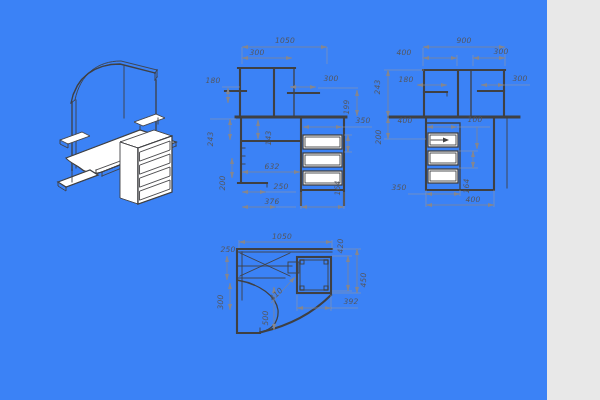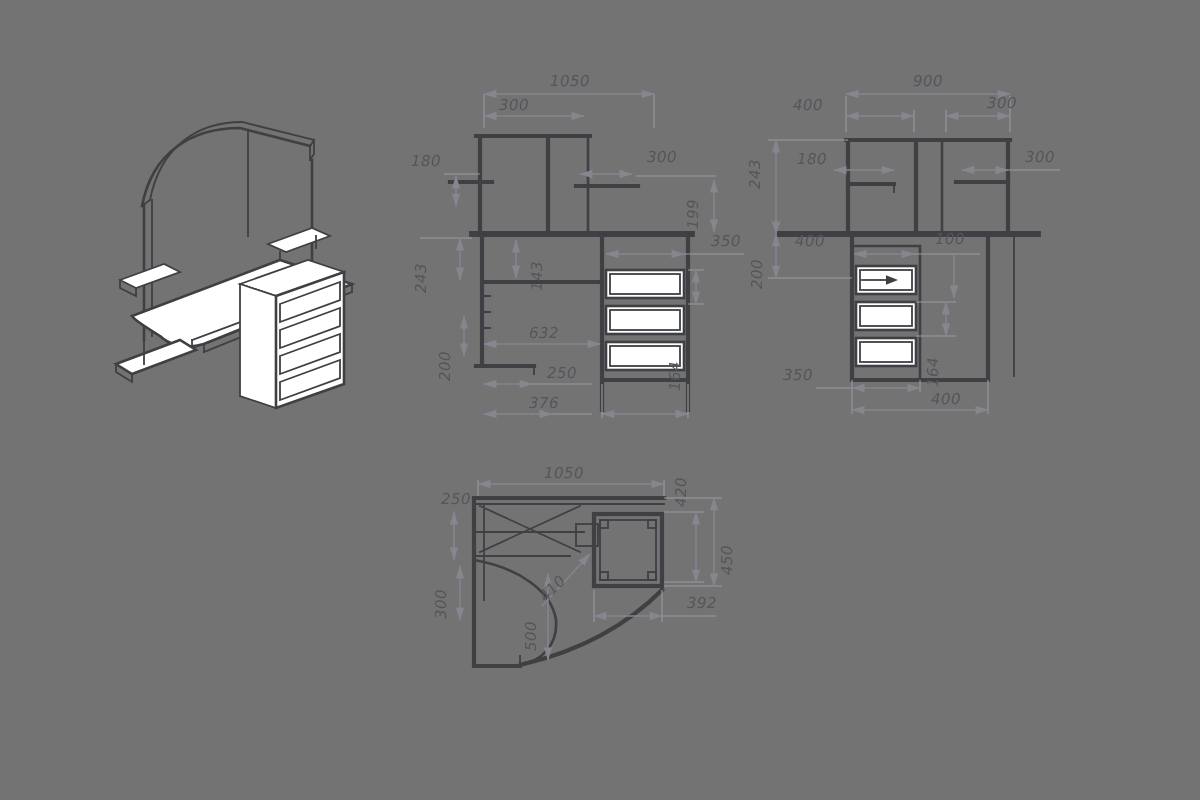--- a/index.html
+++ b/index.html
@@ -1,16 +1,16 @@
 <!DOCTYPE html>
 <html><head>
 <meta charset="utf-8">
 <style>
   html,body{margin:0;padding:0;background:#e8e8e8;}
-  #stage{position:relative;width:600px;height:400px;background:#737373;overflow:hidden;
+  #stage{position:relative;width:547px;height:400px;background:#3b82f6;overflow:hidden;
          font-family:"DejaVu Sans",sans-serif;}
   svg{position:absolute;left:0;top:0;}
   .st{stroke:#3f4043;fill:none;stroke-linecap:square;stroke-linejoin:miter;}
   .w1{stroke-width:.9}.w2{stroke-width:1.3}.w3{stroke-width:2.1}.w4{stroke-width:2.9}
   .pf{fill:#ffffff;stroke:#3f4043;}
   .dim{stroke:#85868e;stroke-width:.75;fill:none;}
   .ext{stroke:#9a9ba2;stroke-width:.55;fill:none;}
   .lbl{font:italic 7.5px "DejaVu Sans",sans-serif;fill:#55565c;letter-spacing:.2px;text-anchor:middle;}
 </style>
 </head>

